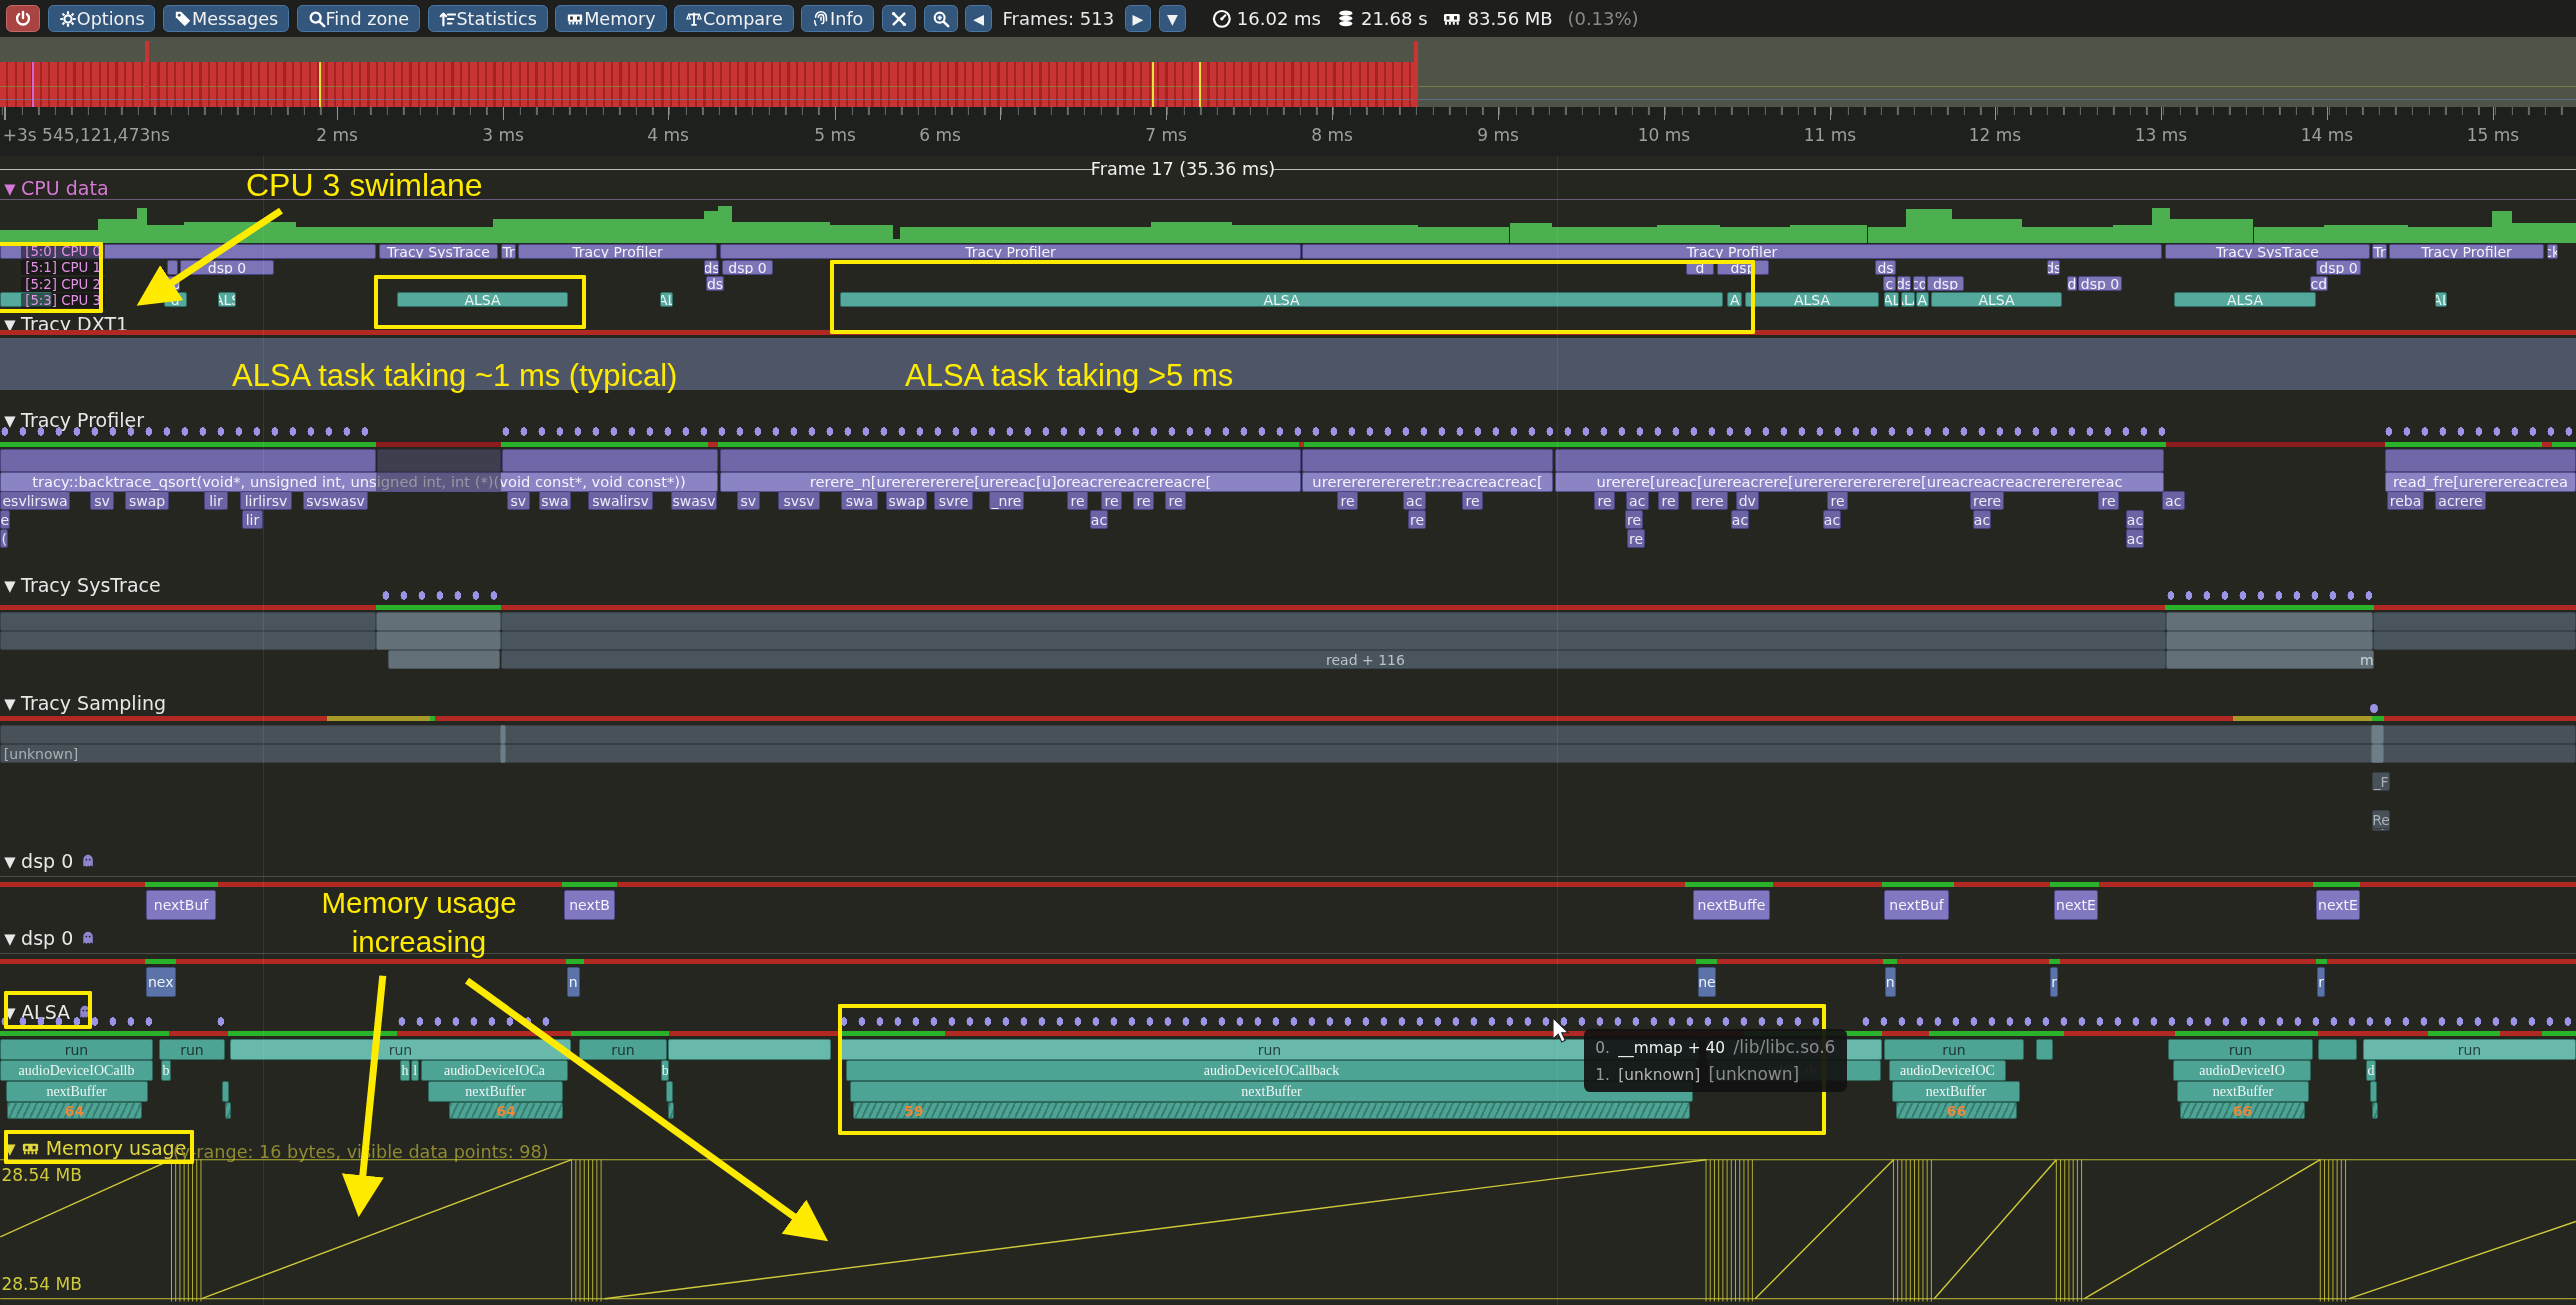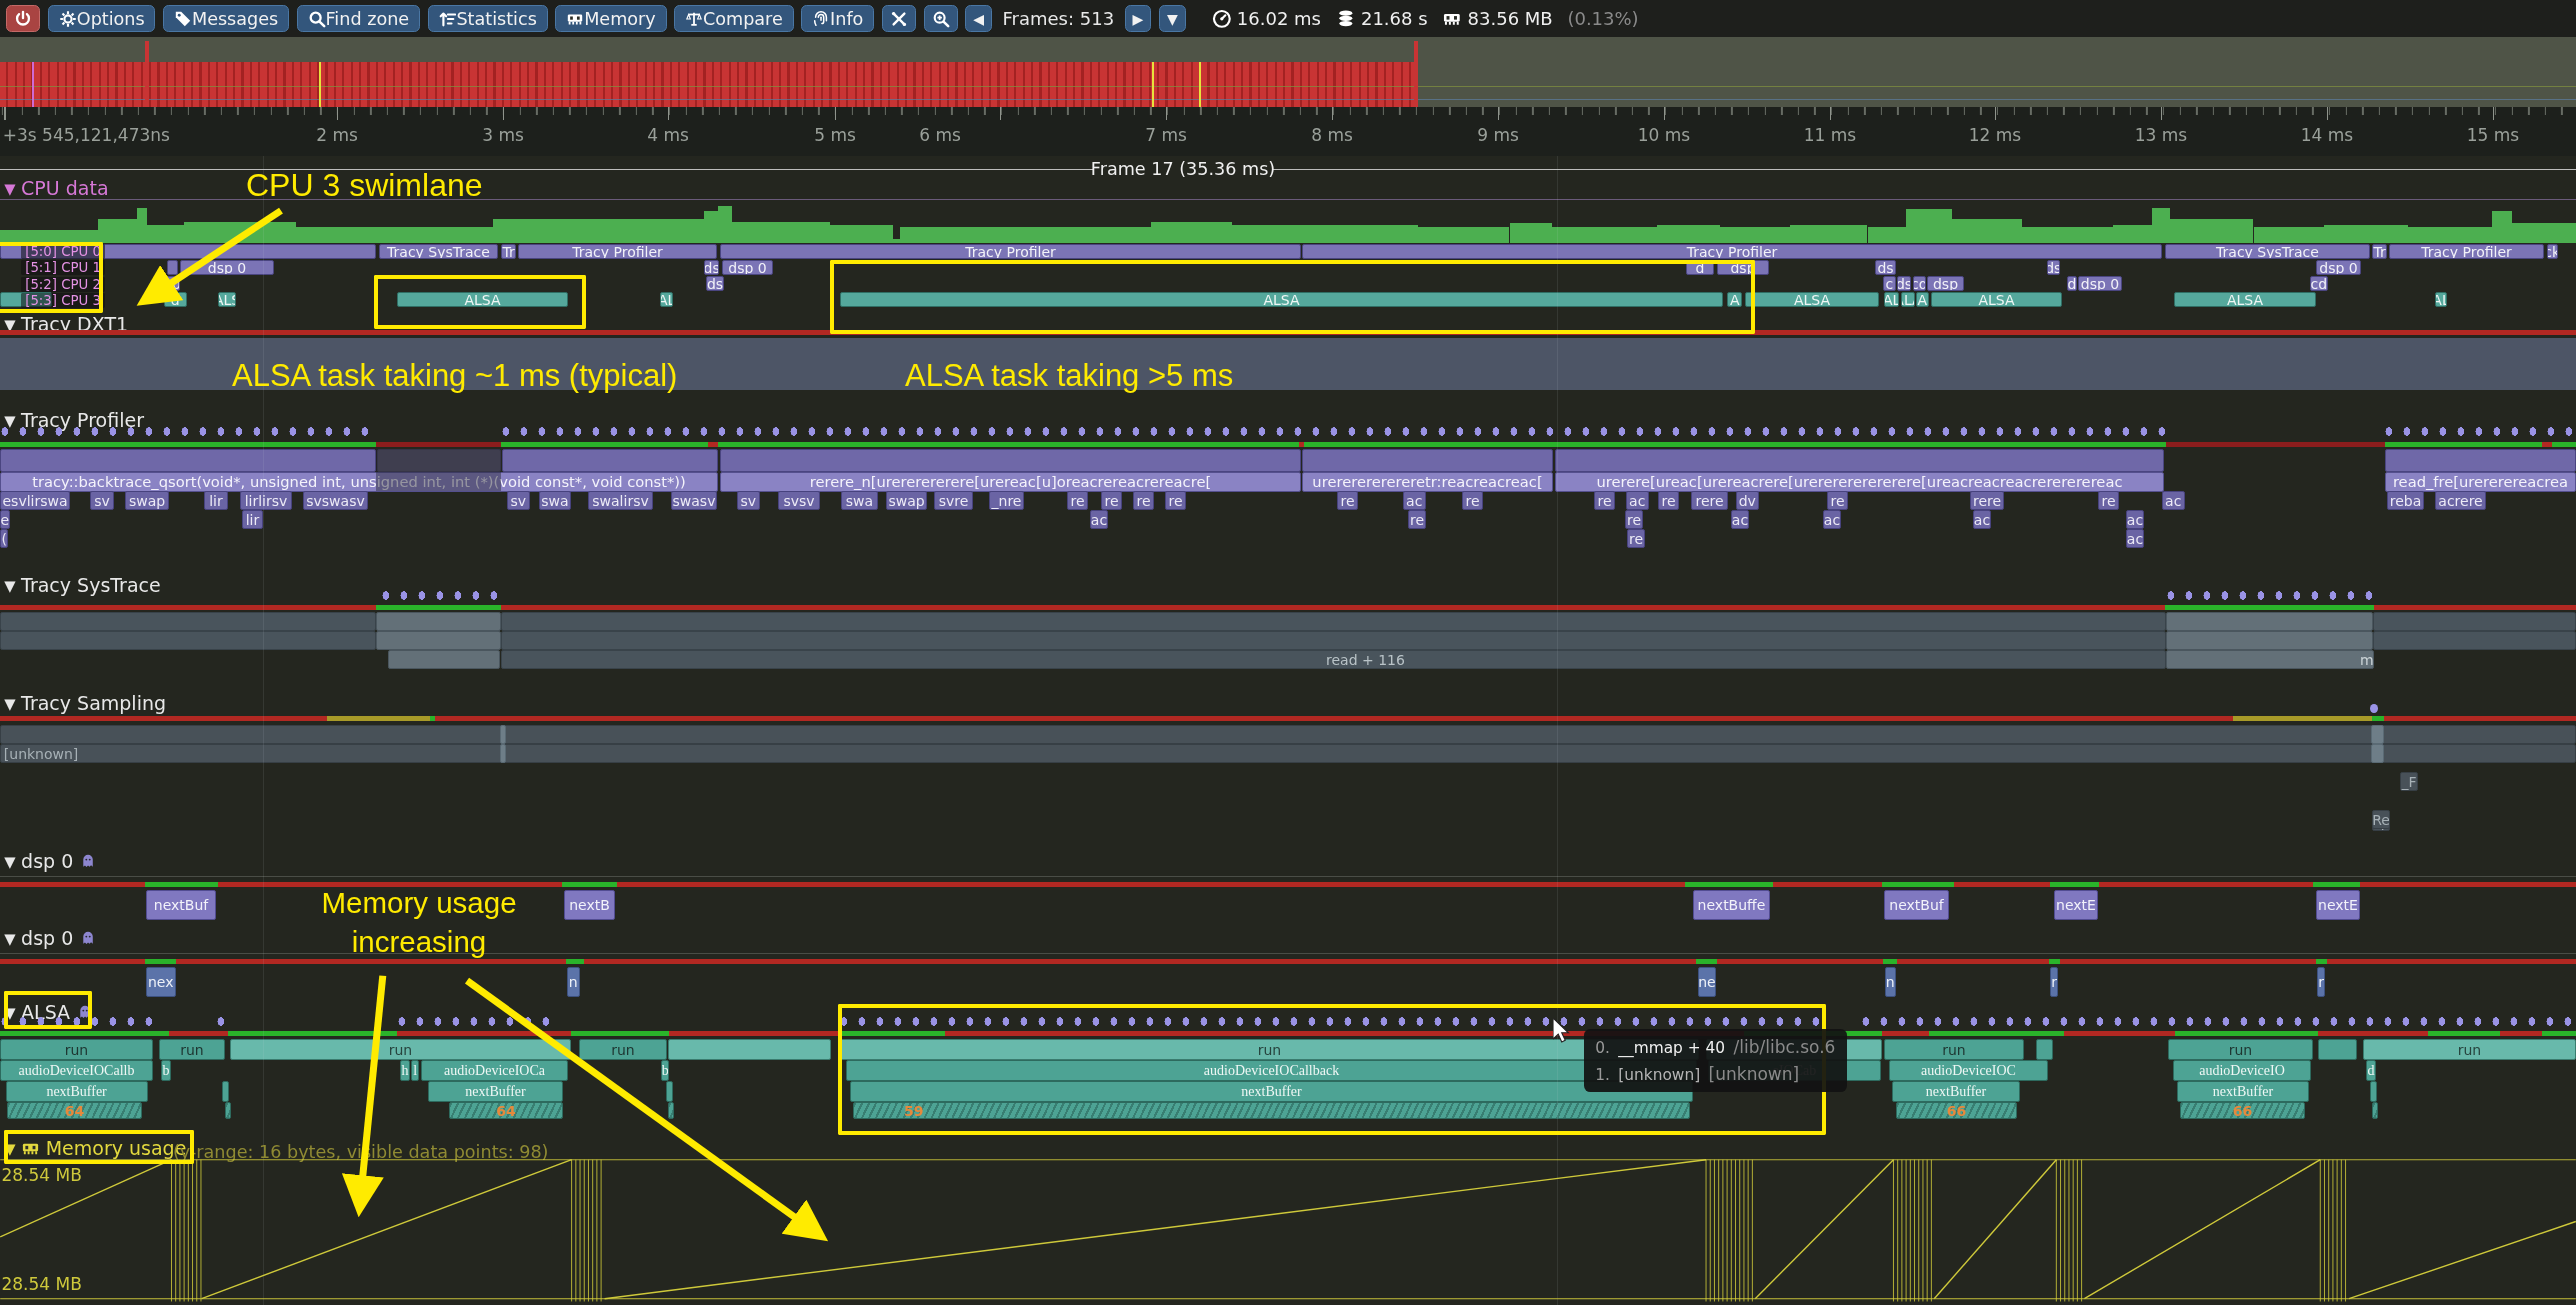--- a/index.html
+++ b/index.html
@@ -668,21 +668,21 @@
       <div class="barseg" style="left: 2372px; width: 12px; background: rgb(42, 179, 42);"></div>
     </div>
     <div class="zone z-sm" style="left: 0px; top: 725px; width: 2576px; height: 19px;"></div>
     <div class="zone z-smL" style="left: 500px; top: 725px; width: 5.6px; height: 19px;"></div>
     <div class="zone z-smL" style="left: 2371px; top: 725px; width: 12.6px; height: 19px;"></div>
     <div class="zone z-sm" style="left: 0px; top: 744px; width: 2576px; height: 19px; justify-content: flex-start;">
       <span style="margin-left: 2.8px;">[unknown]</span>
     </div>
     <div class="zone z-smL" style="left: 500px; top: 744px; width: 5.6px; height: 19px;"></div>
     <div class="zone z-smL" style="left: 2371px; top: 744px; width: 12.6px; height: 19px;"></div>
-    <div class="zone z-sm" style="left: 2372px; top: 772px; width: 18px; height: 19px; margin-left: 28px;">
+    <div class="zone z-sm" style="left: 2372px; top: 772px; width: 18px; height: 19px;">
       <span>_F</span>
     </div>
     <div class="zone z-sm" style="left: 2372px; top: 812px; width: 18px; height: 19px;">
       <span>op</span>
     </div>
     <div class="zone z-sm" style="left: 2372px; top: 810px; width: 18px; height: 19px;">
       <span>Re</span>
     </div>
     <div class="sechead" style="top: 850px; color: rgb(232, 232, 232);">
       <span class="tri">▼</span>
@@ -832,21 +832,21 @@
     </div>
     <div class="zone z-a" style="left: 661px; top: 1060px; width: 8.4px; height: 21px;">
       <span>b</span>
     </div>
     <div class="zone z-a" style="left: 846px; top: 1060px; width: 851px; height: 21px;">
       <span>audioDeviceIOCallback</span>
     </div>
     <div class="zone z-a" style="left: 1708px; top: 1060px; width: 173px; height: 21px;">
       <span>eIOCab</span>
     </div>
-    <div class="zone z-a" style="left: 1889px; top: 1060px; width: 159px; height: 21px;">
+    <div class="zone z-a" style="left: 1889px; top: 1060px; width: 117px; height: 21px;">
       <span>audioDeviceIOC</span>
     </div>
     <div class="zone z-a" style="left: 2173px; top: 1060px; width: 138px; height: 21px;">
       <span>audioDeviceIO</span>
     </div>
     <div class="zone z-a" style="left: 2366px; top: 1060px; width: 9.8px; height: 21px;">
       <span>d</span>
     </div>
     <div class="zone z-a" style="left: 5.6px; top: 1081px; width: 142px; height: 21px;">
       <span>nextBuffer</span>

